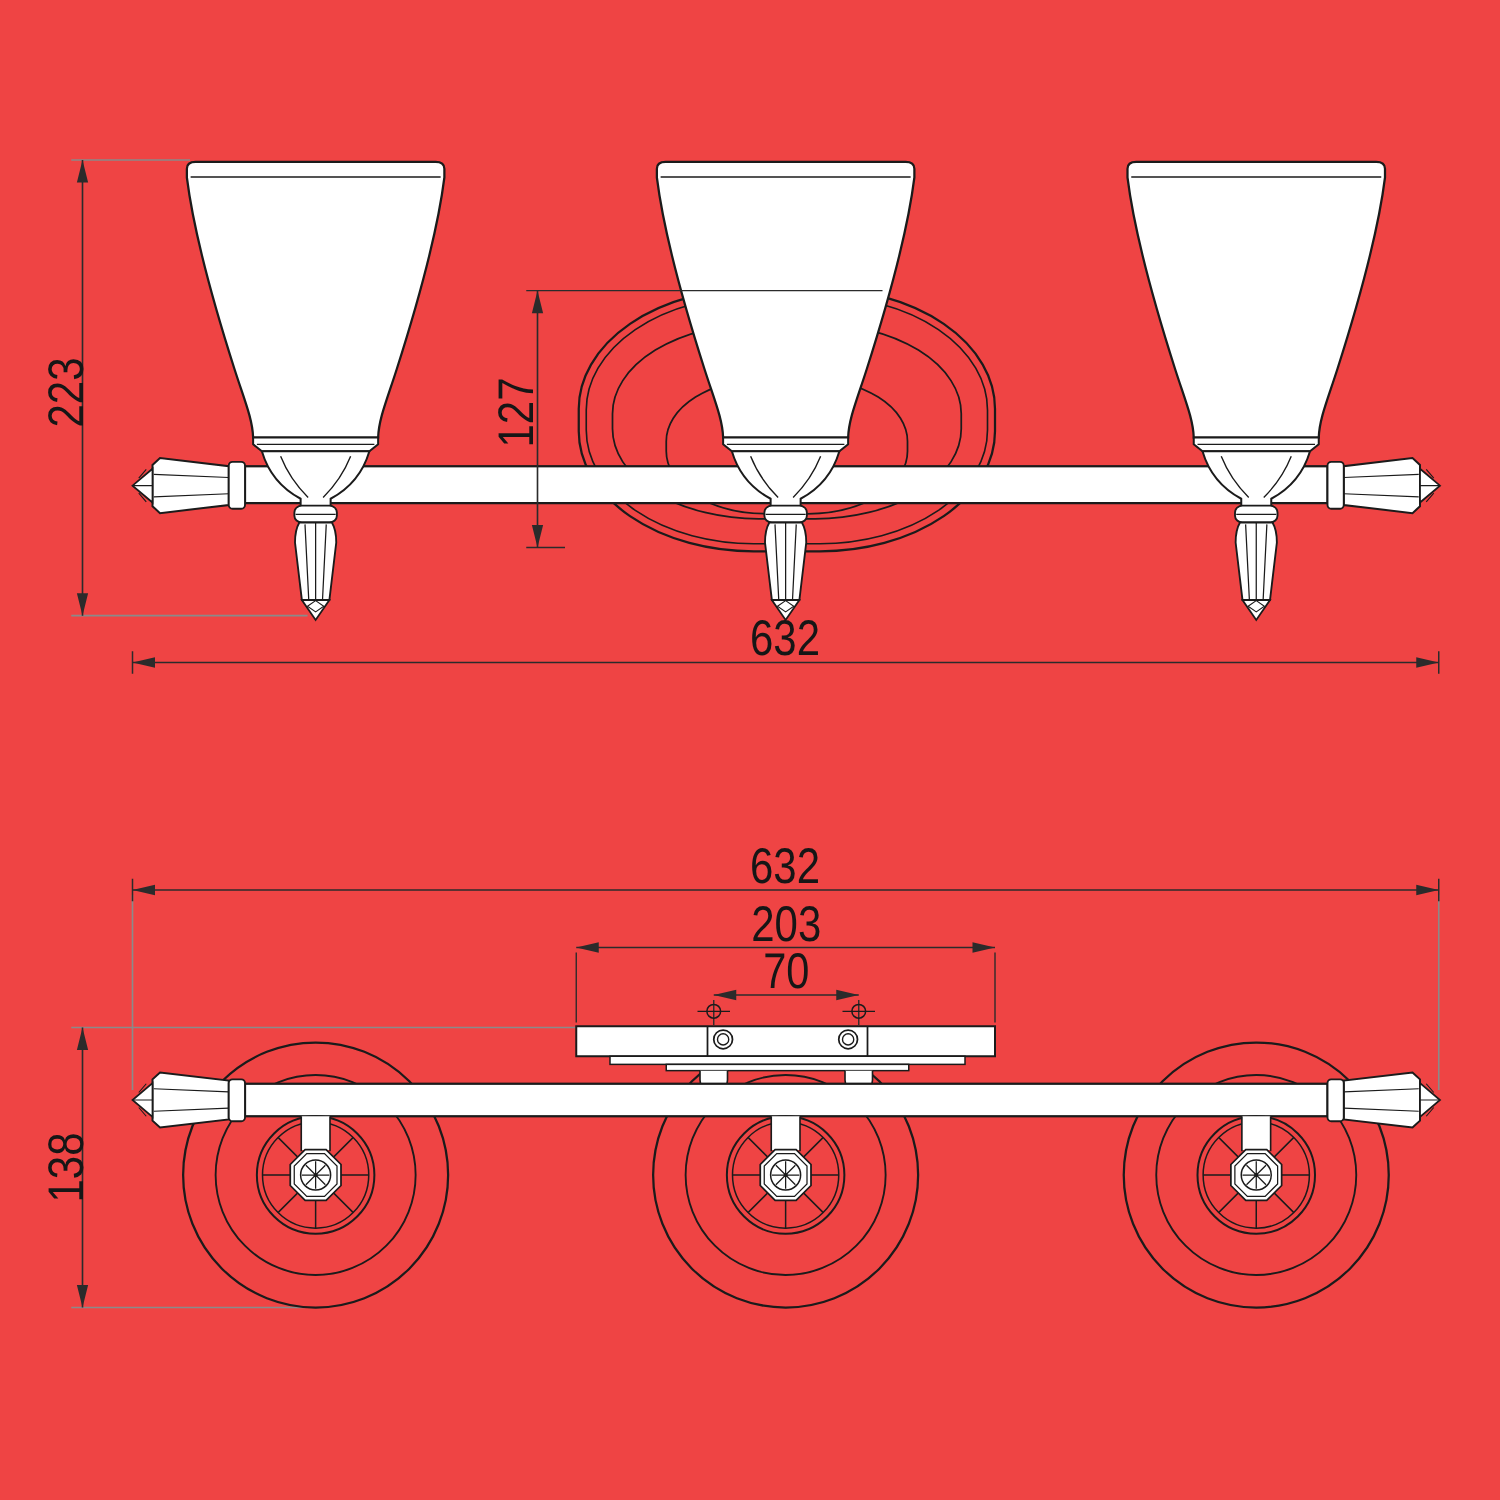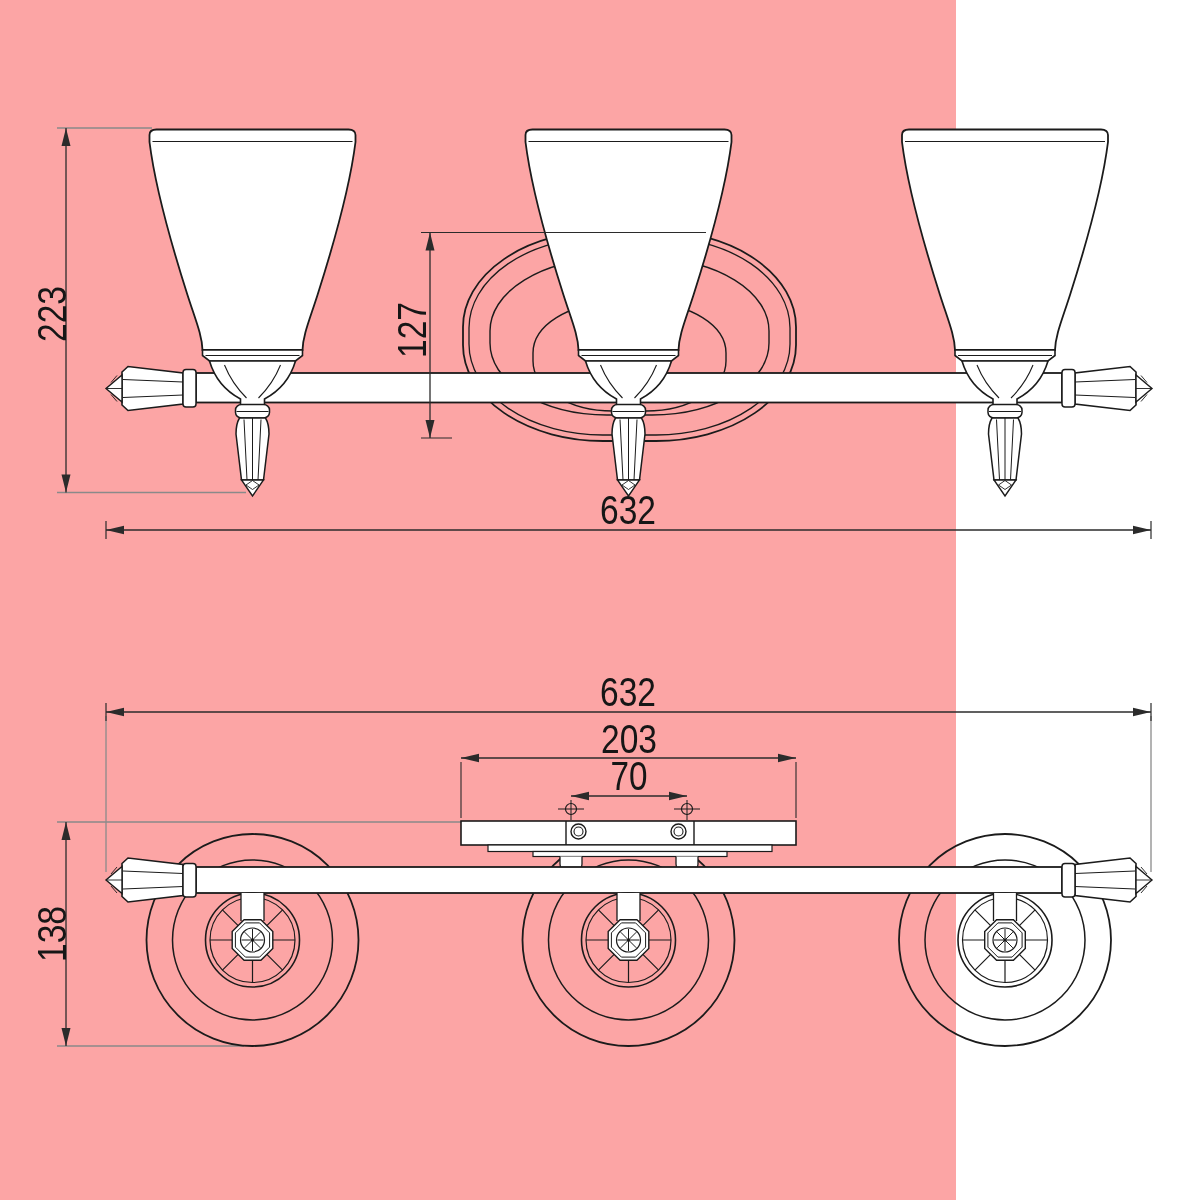--- a/index.html
+++ b/index.html
@@ -1,16 +1,16 @@
 <!DOCTYPE html>
 <html><head>
 <meta charset="utf-8">
 <style>
   html,body{margin:0;padding:0;background:#ffffff;}
-  #canvas{width:956px;height:1200px;position:relative;background:#fca5a5;}
+  #canvas{width:1200px;height:1200px;position:relative;background:#ef4444;}
   svg{display:block;}
   text{font-family:"Liberation Sans","DejaVu Sans",sans-serif;fill:#161616;}
   .dim-text{font-size:40px;}
 </style>
 </head>
 <body>
 
 <div id="canvas">
 <svg width="1200" height="1200" viewBox="0 0 1200 1200">
   <defs>

